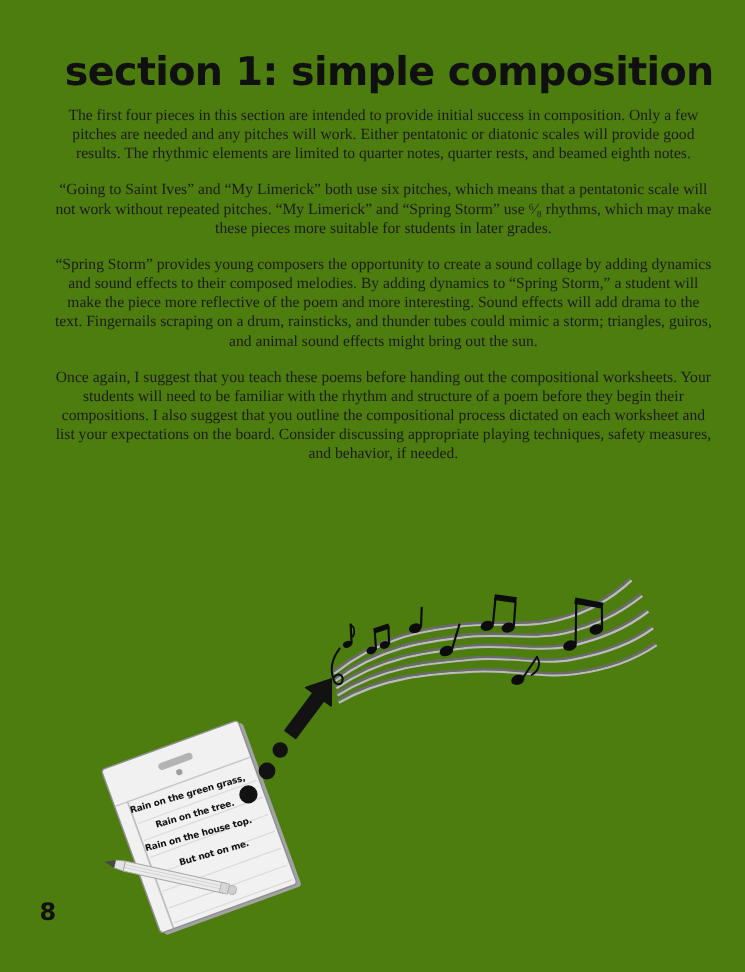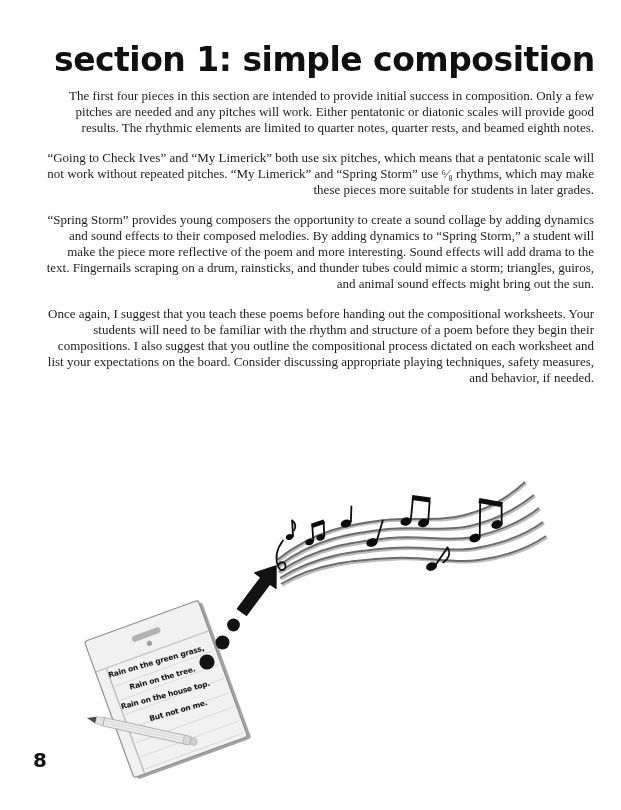--- a/index.html
+++ b/index.html
@@ -1,27 +1,27 @@
 <!DOCTYPE html>
 <html style="--ink: #1c1c1c; --title_ink: #101010; --staff_line: #6b6b6b; --staff_shadow: #bcbcbc; --note_ink: #0c0c0c; --pad_fill: #f1f1f1; --pad_edge: #8f8f8f; --pad_shadow: #a3a3a3; --pad_rule: #dadada; --pad_margin: #bdbdbd; --pencil_body: #ececec; --pencil_tip: #474747; --pencil_edge: #a5a5a5;"><head>
 <meta charset="utf-8">
 <style>
   html,body{margin:0;padding:0;background:#e8e8e8;}
   .page{
-    position:relative;width:621px;height:810px;background:#ffffff;
+    position:relative;width:621px;height:810px;background:#4d7c0f;
     overflow:hidden;font-family:"Liberation Serif", serif;color:var(--ink,#1c1c1c);
   }
   .title{
     position:absolute;left:54px;top:40px;width:540px;margin:0;
     font-family:"DejaVu Sans", sans-serif;font-weight:800;font-size:33px;
     letter-spacing:-0.5px;color:var(--title_ink,#101010);white-space:nowrap;
   }
   .body-text{
     position:absolute;left:45px;top:88px;width:549px;
-    font-size:13px;line-height:16px;text-align:right;
+    font-size:13px;line-height:16px;text-align:center;
   }
   .body-text p{margin:0 0 14px 0;}
   .page-number{
     position:absolute;left:33px;top:748px;
     font-family:"DejaVu Sans", sans-serif;font-weight:700;font-size:20px;
     color:#111;
   }
   .illustration{position:absolute;left:20px;top:480px;}
   
   .staff-shadow{stroke:var(--staff_shadow,#bcbcbc);stroke-width:2;fill:none;}
@@ -53,21 +53,21 @@
 </style>
 </head>
 <body>
 
 <div class="page">
 
   <h1 class="title">section 1: simple composition</h1>
 
   <div class="body-text">
     <p>The first four pieces in this section are intended to provide initial success in composition. Only a few pitches are needed and any pitches will work. Either pentatonic or diatonic scales will provide good results. The rhythmic elements are limited to quarter notes, quarter rests, and beamed eighth notes.</p>
-    <p>“Going to Check Ives” and “My Limerick” both use six pitches, which means that a pentatonic scale will not work without repeated pitches. “My Limerick” and “Spring Storm” use ⁶⁄₈ rhythms, which may make these pieces more suitable for students in later grades.</p>
+    <p>“Going to Saint Ives” and “My Limerick” both use six pitches, which means that a pentatonic scale will not work without repeated pitches. “My Limerick” and “Spring Storm” use ⁶⁄₈ rhythms, which may make these pieces more suitable for students in later grades.</p>
     <p>“Spring Storm” provides young composers the opportunity to create a sound collage by adding dynamics and sound effects to their composed melodies. By adding dynamics to “Spring Storm,” a student will make the piece more reflective of the poem and more interesting. Sound effects will add drama to the text. Fingernails scraping on a drum, rainsticks, and thunder tubes could mimic a storm; triangles, guiros, and animal sound effects might bring out the sun.</p>
     <p>Once again, I suggest that you teach these poems before handing out the compositional worksheets. Your students will need to be familiar with the rhythm and structure of a poem before they begin their compositions. I also suggest that you outline the compositional process dictated on each worksheet and list your expectations on the board. Consider discussing appropriate playing techniques, safety measures, and behavior, if needed.</p>
   </div>
 
   <svg class="illustration" width="580" height="330" viewBox="0 0 580 330" xmlns="http://www.w3.org/2000/svg">
 
     <defs>
       <path id="st1" d="M257,80 C295,50 330,44 365,40 C395,37 420,42 445,35 C468,29 488,18 505,2"></path>
       <path id="st2" d="M258,86 C296,58 332,53 368,49 C398,46 424,52 450,46 C472,41 495,30 514,15"></path>
       <path id="st3" d="M259,92 C297,66 334,62 370,58 C401,55 427,62 453,57 C476,52 500,43 519,28"></path>

